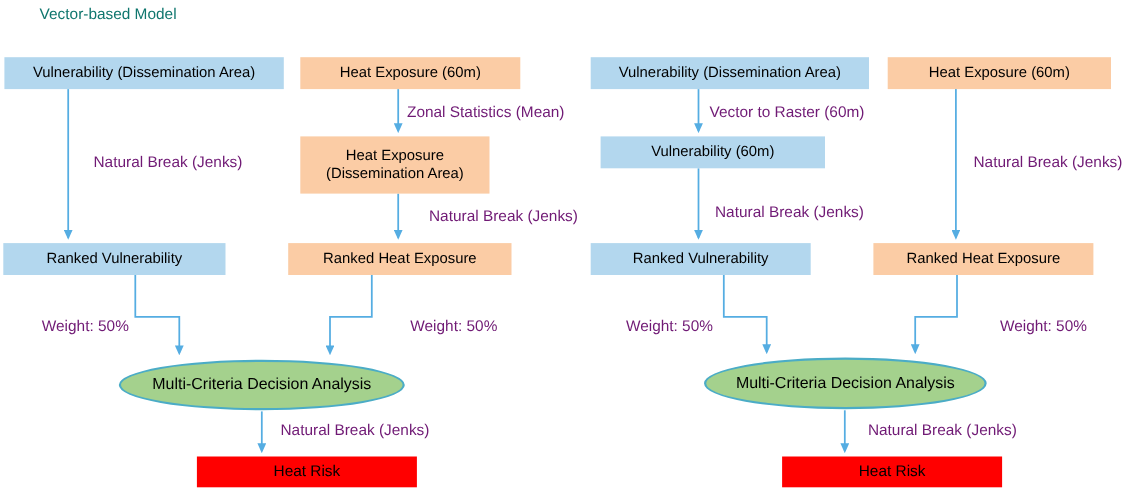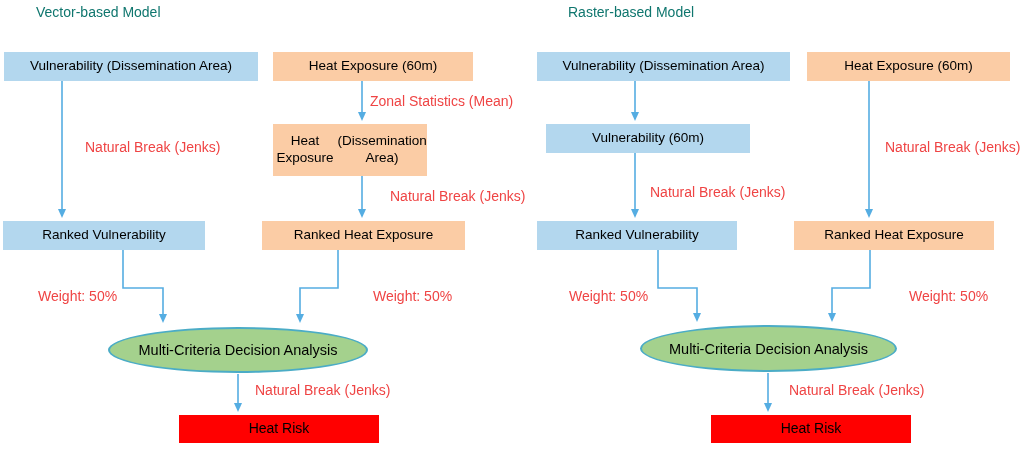--- a/index.html
+++ b/index.html
@@ -18,21 +18,21 @@
   .blue{background:var(--box-blue,#B3D7EE);}
   .orange{background:var(--box-orange,#FBCCA5);}
   .red{background:var(--box-red,#FF0000);font-size:14px;margin-left:48px;}
   .ellipse{
     position:absolute;display:flex;align-items:center;justify-content:center;
     background:var(--ellipse-green,#A4D18D);
     border:2px solid var(--ellipse-border,#4BACC6);
     border-radius:50%;font-size:14.5px;text-align:left;box-sizing:border-box;
   }
   .label{
-    position:absolute;font-size:14px;color:#ef4444;white-space:nowrap;
+    position:absolute;font-size:14px;color:#701a75;white-space:nowrap;
   }
   svg.connectors{position:absolute;left:0;top:0;pointer-events:none;}
   .arrow{fill:none;stroke:var(--arrow,#55ADE2);stroke-width:1.6;}
   .arrowhead{fill:var(--arrow,#55ADE2);}
 </style>
 </head>
 <body>
 
 <div id="canvas">
 
@@ -61,47 +61,47 @@
   <div class="title" style="left:36px;top:4px">Vector-based Model</div>
 
   <div class="box blue" style="left:4px;top:52px;width:254px;height:29px">Vulnerability (Dissemination Area)</div>
 
   <div class="box orange" style="left:273px;top:52px;width:200px;height:29px">Heat Exposure (60m)</div>
 
   <div class="label" style="left:370px;top:93px">Zonal Statistics (Mean)</div>
 
   <div class="label" style="left:85px;top:139px">Natural Break (Jenks)</div>
 
-  <div class="box orange" style="left:273px;top:124px;width:154px;height:52px;flex-direction:row">
+  <div class="box orange" style="left:273px;top:124px;width:172px;height:52px;flex-direction:column">
     <span>Heat Exposure</span>
     <span>(Dissemination Area)</span>
   </div>
 
   <div class="label" style="left:390px;top:188px">Natural Break (Jenks)</div>
 
   <div class="box blue" style="left:3px;top:221px;width:202px;height:29px">Ranked Vulnerability</div>
 
   <div class="box orange" style="left:262px;top:221px;width:203px;height:29px">Ranked Heat Exposure</div>
 
   <div class="label" style="left:38px;top:288px">Weight: 50%</div>
 
   <div class="label" style="left:373px;top:288px">Weight: 50%</div>
 
   <div class="ellipse" style="left:108px;top:327px;width:260px;height:46px">Multi-Criteria Decision Analysis</div>
 
   <div class="label" style="left:255px;top:382px">Natural Break (Jenks)</div>
 
   <div class="box red" style="left:131px;top:415px;width:200px;height:28px">Heat Risk</div>
 
-  <div class="title" style="left:568px;top:4px">Raster-based Model</div>
 
   <div class="box blue" style="left:537px;top:52px;width:253px;height:29px">Vulnerability (Dissemination Area)</div>
 
   <div class="box orange" style="left:807px;top:52px;width:203px;height:29px">Heat Exposure (60m)</div>
 
+  <div class="label" style="left:645px;top:93px">Vector to Raster (60m)</div>
 
   <div class="box blue" style="left:546px;top:124px;width:204px;height:29px">Vulnerability (60m)</div>
 
   <div class="label" style="left:650px;top:184px">Natural Break (Jenks)</div>
 
   <div class="label" style="left:885px;top:139px">Natural Break (Jenks)</div>
 
   <div class="box blue" style="left:537px;top:221px;width:200px;height:29px">Ranked Vulnerability</div>
 
   <div class="box orange" style="left:794px;top:221px;width:200px;height:29px">Ranked Heat Exposure</div>

